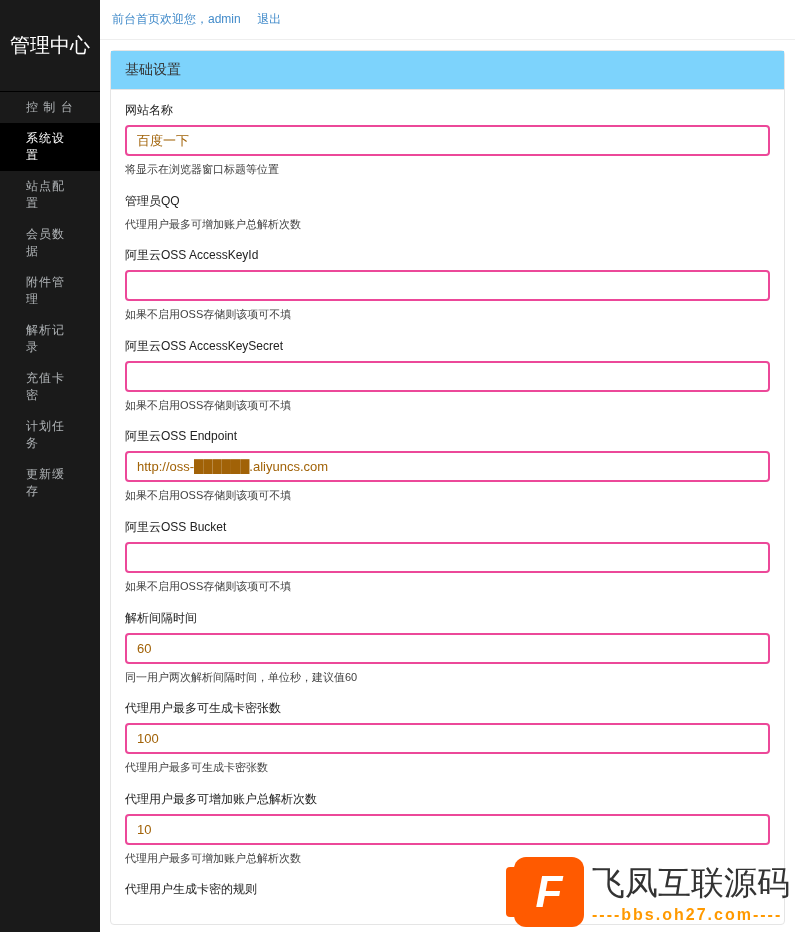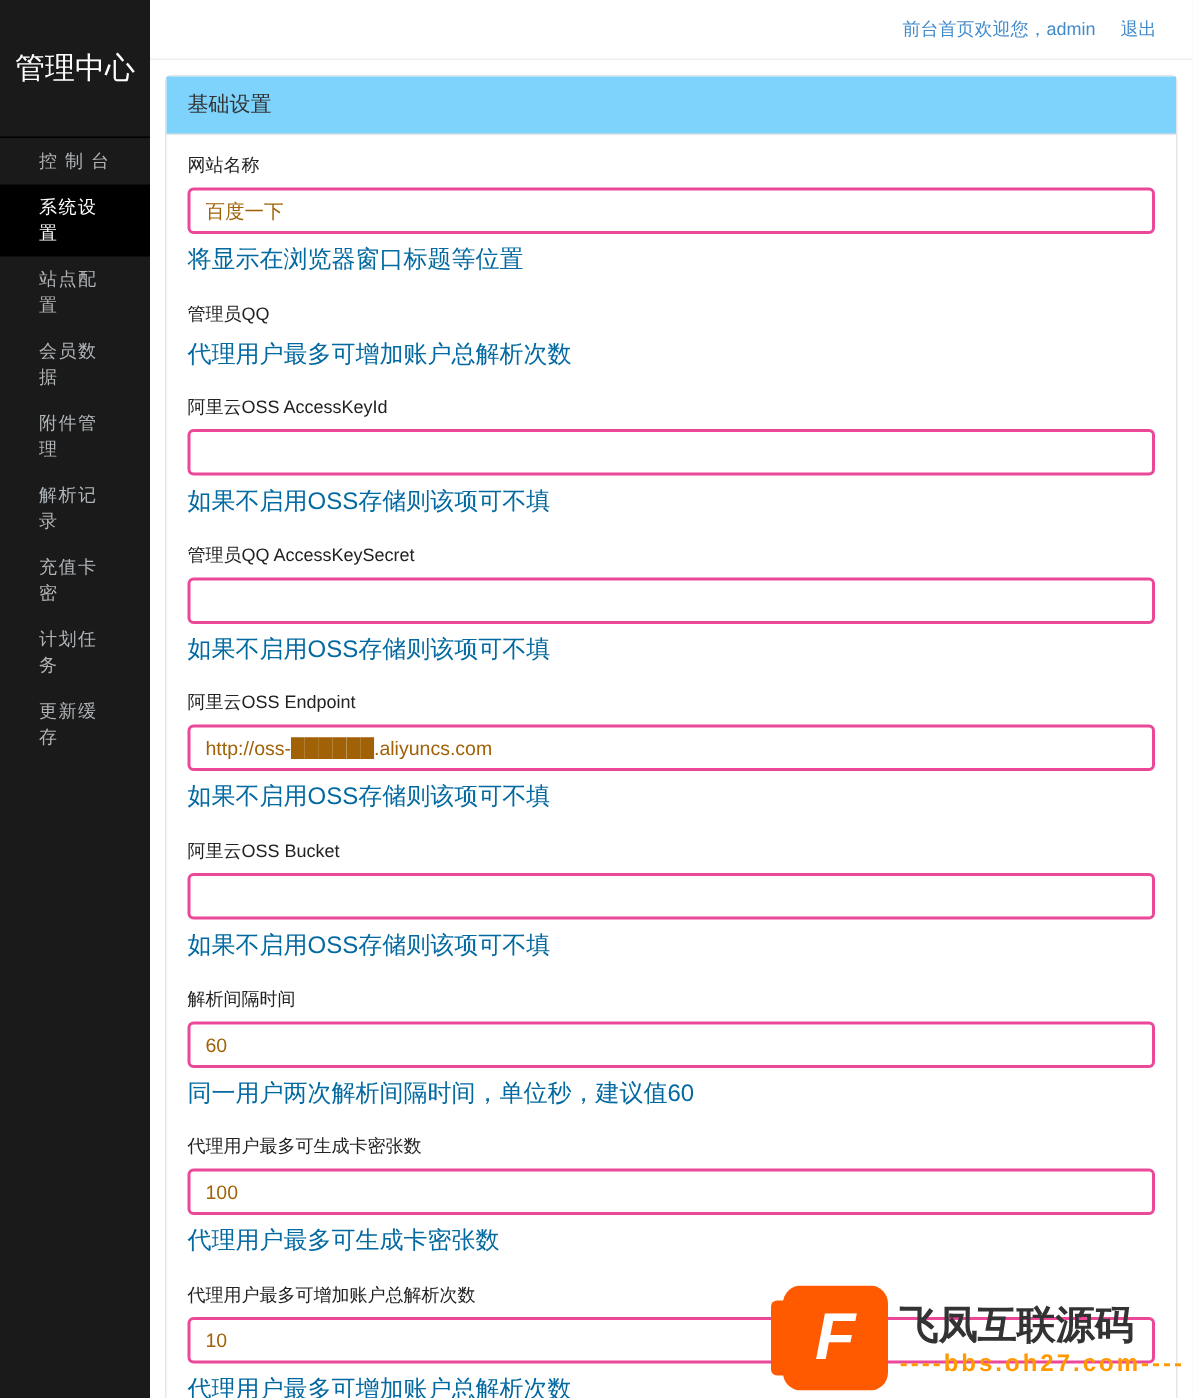--- a/index.html
+++ b/index.html
@@ -4,36 +4,36 @@
 <style>
 *{margin:0;padding:0;box-sizing:border-box;font-family:"Helvetica Neue",Helvetica,Arial,sans-serif}
 body{background:#f5f5f5;font-size:13px;color:#333;width:795px}
 .wrap{display:flex;min-height:932px}
 .sidebar{width:100px;background:#1a1a1a;color:#b0b4b7}
 .brand{padding:32px 10px;text-align:center;font-size:20px;color:#fff;border-bottom:1px solid #000}
 .nav{list-style:none}
 .nav li{padding:7px 26px;font-size:12px;cursor:pointer;letter-spacing:1px}
 .nav li.active{background:#000000;color:#fff}
 .main{flex:1;background:#fff;display:flex;flex-direction:column}
-.topbar{height:40px;display:flex;align-items:center;justify-content:flex-end;padding:0 24px;border-bottom:1px solid #eee;font-size:12px}
+.topbar{height:40px;display:flex;align-items:center;justify-content:flex-start;padding:0 12px;border-bottom:1px solid #eee;font-size:12px}
 .topbar a{color:#428bca;text-decoration:none;cursor:pointer}
 .content{padding:10px}
 .panel{border:1px solid #e5e5e5;border-radius:4px;background:#fff}
 .panel-hd{padding:10px 14px;border-bottom:1px solid #e5e5e5;font-size:14px;background:#7dd3fc}
 .panel-bd{padding:12px 14px}
 .fg{margin-bottom:14px}
 .fg label.lbl{display:block;font-size:12px;margin-bottom:6px;color:#222}
 .inp{width:100%;padding:6px 10px;border:2px solid #ec4899;border-radius:4px;font-size:13px;color:#a16207}
-.help{font-size:16px;color:#0369a1;margin-top:5px;line-height:1.6}
+.help{font-size:11px;color:#404040;margin-top:5px;line-height:1.6}
 .watermark{position:fixed;right:5px;bottom:5px;display:flex;align-items:center;gap:8px}
 .wm-icon{width:70px;height:70px;background:#ff5a00;border-radius:12px;position:relative;display:flex;align-items:center;justify-content:center}
 .wm-icon::before{content:"";position:absolute;width:20px;height:50px;background:#ff5a00;left:-8px;border-radius:4px}
 .wm-f{font-size:44px;font-weight:900;color:#fff;font-style:italic}
 .wm-txt{display:flex;flex-direction:column}
-.wm-title{font-size:26px;font-weight:700;color:#333}
+.wm-title{font-size:33px;font-weight:400;color:#333}
 .wm-url{font-size:16px;color:#ff9900;font-weight:700;letter-spacing:2px}
 </style>
 </head>
 <body>
 
 <div class="wrap">
   <aside class="sidebar">
     <div class="brand">管理中心</div>
     <ul class="nav">
       <li>控 制 台</li>
@@ -74,21 +74,21 @@
             <div class="help">代理用户最多可增加账户总解析次数</div>
           </div>
 
           <div class="fg">
             <label class="lbl">阿里云OSS AccessKeyId</label>
             <input class="inp" value="" style="">
             <div class="help">如果不启用OSS存储则该项可不填</div>
           </div>
 
           <div class="fg">
-            <label class="lbl">管理员QQ AccessKeySecret</label>
+            <label class="lbl">阿里云OSS AccessKeySecret</label>
             <input class="inp" value="" style="">
             <div class="help">如果不启用OSS存储则该项可不填</div>
           </div>
 
           <div class="fg">
             <label class="lbl">阿里云OSS Endpoint</label>
             <input class="inp" value="http://oss-██████.aliyuncs.com" style="">
             <div class="help">如果不启用OSS存储则该项可不填</div>
           </div>
 

